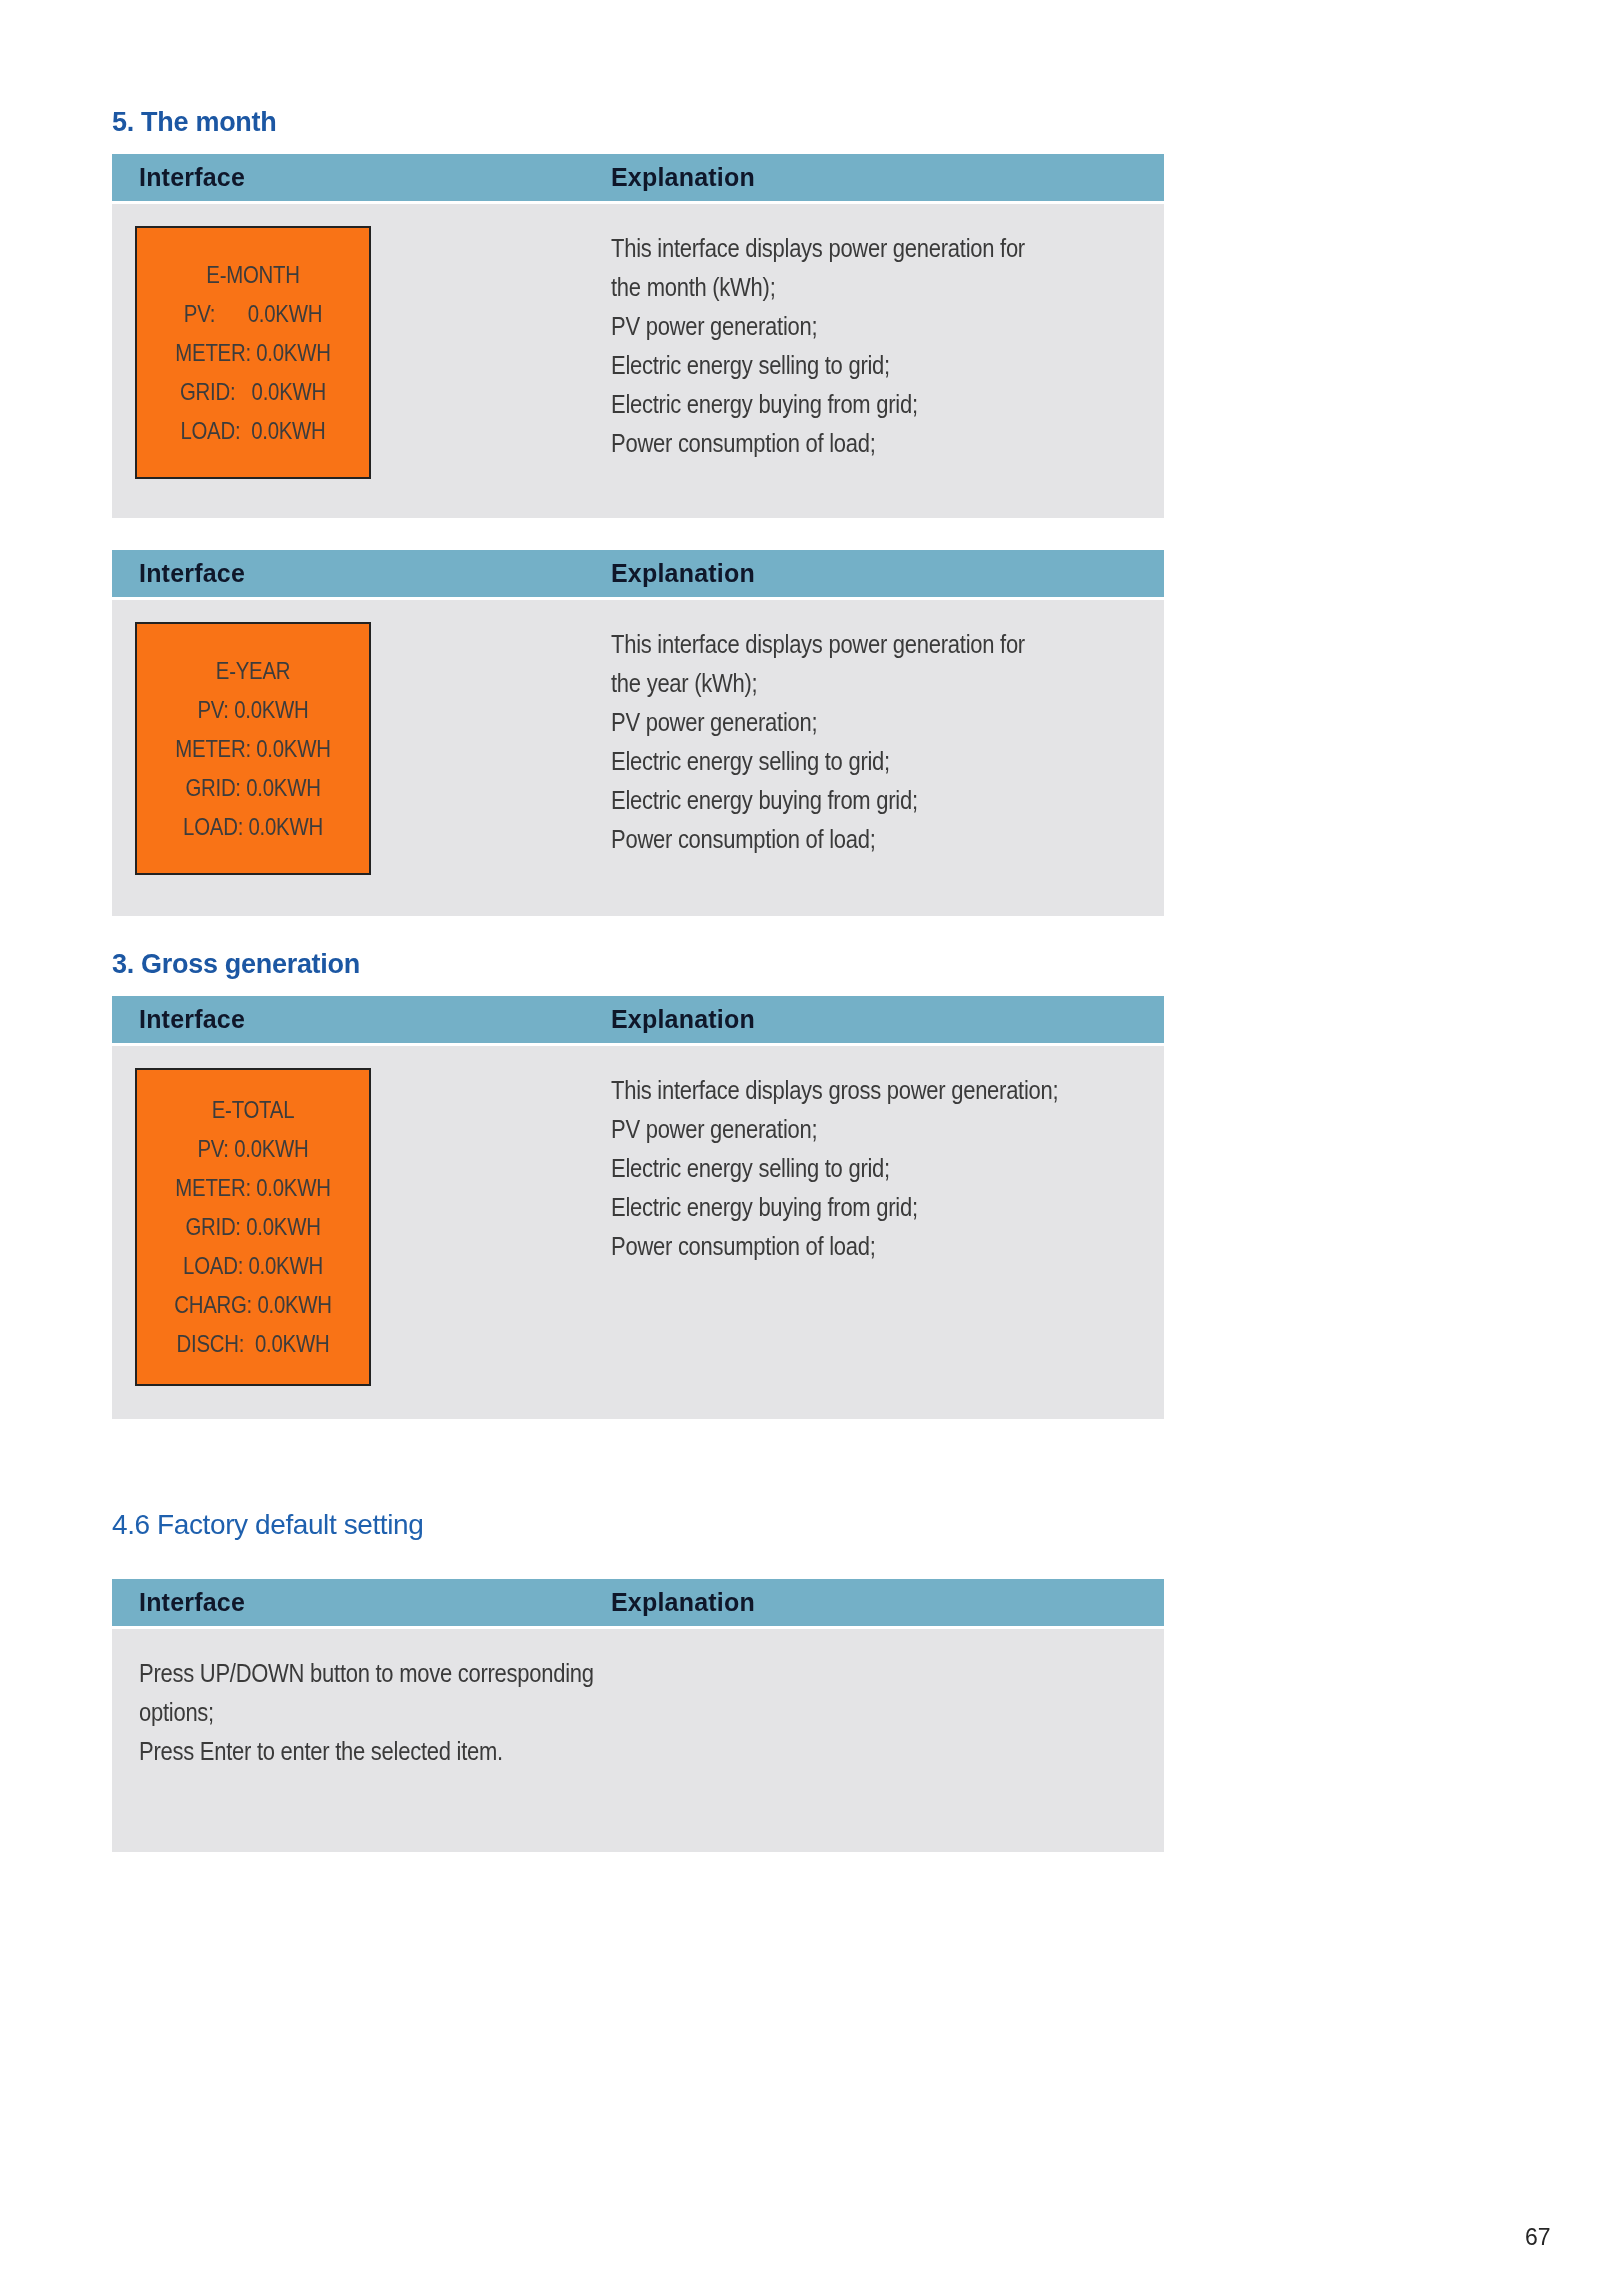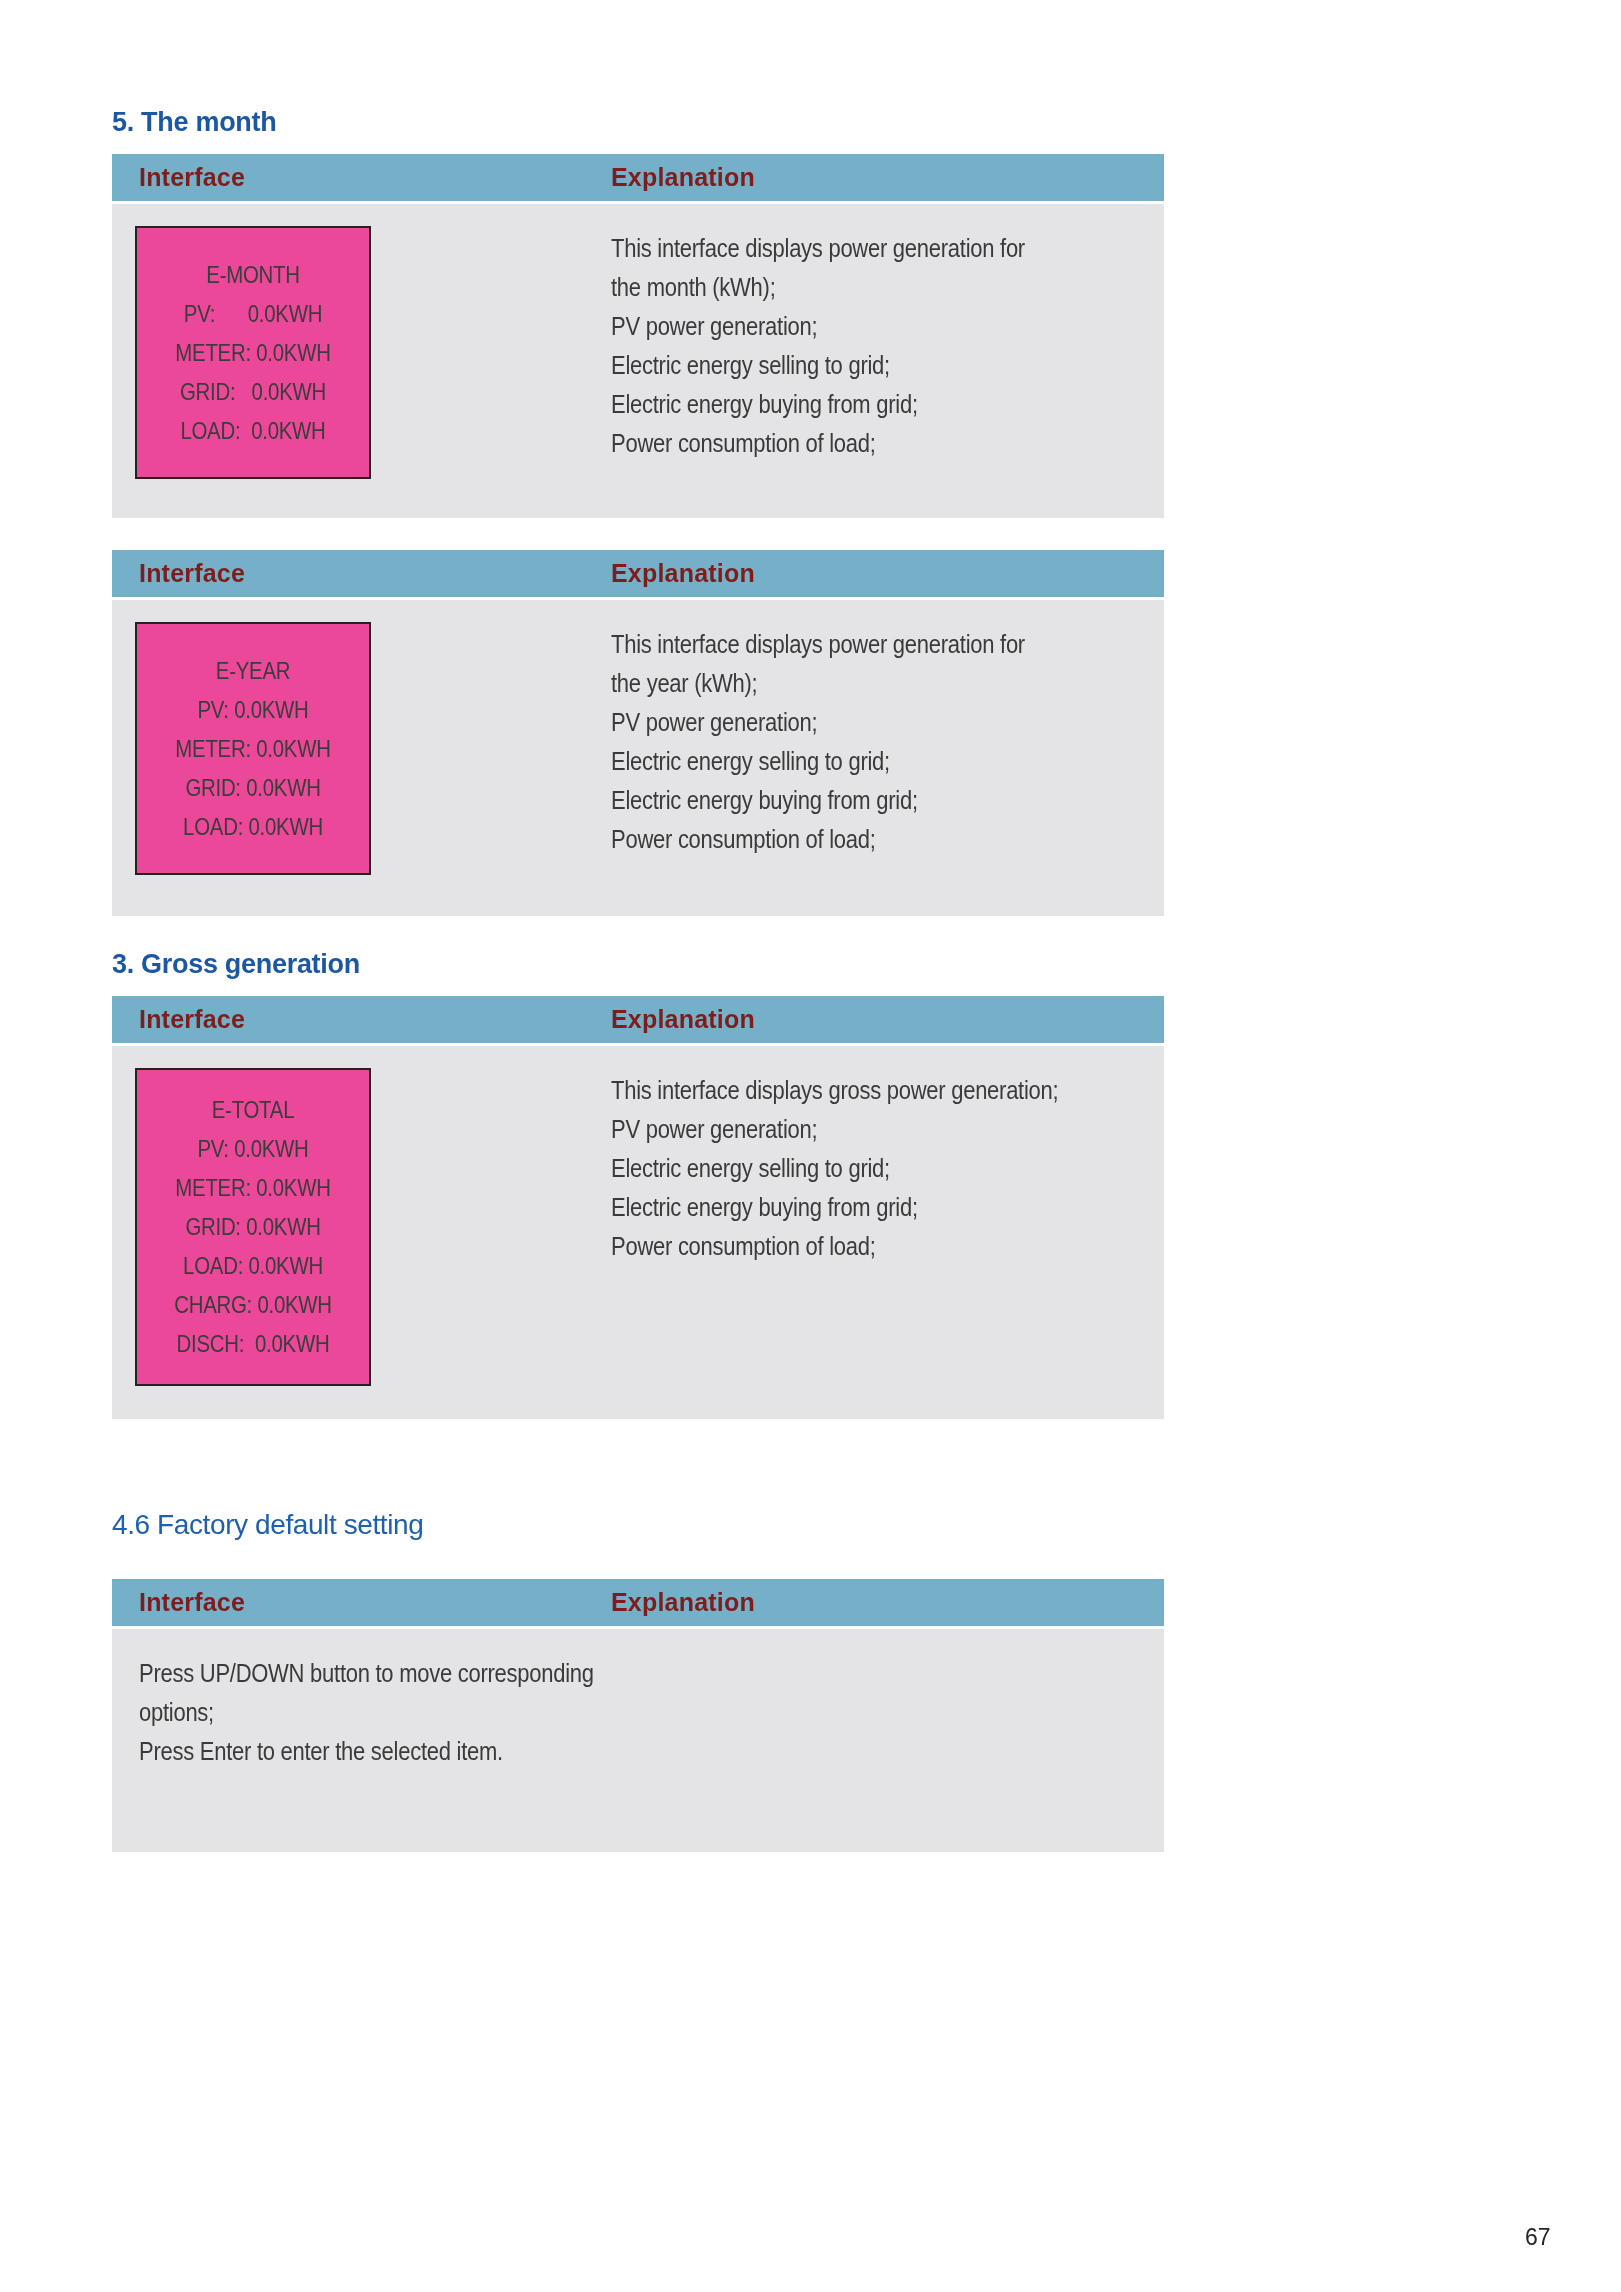--- a/index.html
+++ b/index.html
@@ -19,32 +19,32 @@
     font-size:28px;line-height:48px;font-weight:normal;margin:0 0 29.6px 0;
     color:var(--heading_blue_major,#1e60ae);letter-spacing:-0.4px;
   }
   .sec1,.sec2{margin-top:32px;}
   .sec3{margin-top:82px;}
 
   
   .table{width:1052px;}
   .thead{display:flex;height:47px;background:var(--header_teal,#74b0c7);border-bottom:3.6px solid #fff;}
   .th{
-    color:#7f1d1d;font-weight:bold;font-size:25px;display:flex;align-items:center;
+    color:#0f172a;font-weight:bold;font-size:25px;display:flex;align-items:center;
     padding-left:27px;box-sizing:border-box;letter-spacing:0.2px;
   }
   .th-interface{width:472px;flex:0 0 472px;}
   .th-exp{flex:1;}
   .tbody{display:flex;background:var(--body_gray,#e4e4e6);}
   .cell-interface{width:472px;flex:0 0 472px;}
   .cell-exp{flex:1;padding:25px 36px 18px 27px;box-sizing:border-box;}
 
   
   .screen{
-    margin:21.5px 0 0 23px;width:236px;box-sizing:border-box;background:#ec4899;
+    margin:21.5px 0 0 23px;width:236px;box-sizing:border-box;background:#f97316;
     border:2.7px solid var(--screen_border,#222222);
     display:flex;flex-direction:column;justify-content:center;
   }
   .sec3 .screen{margin-top:18px;}
   .screen-line{
     text-align:center;font-size:24px;line-height:39px;color:var(--screen_text,#3c3c3c);
     white-space:pre;transform:scaleX(.85);letter-spacing:-0.3px;
   }
   .exp-line{
     font-size:25px;line-height:39px;color:var(--explanation_text,#3a3a3a);

